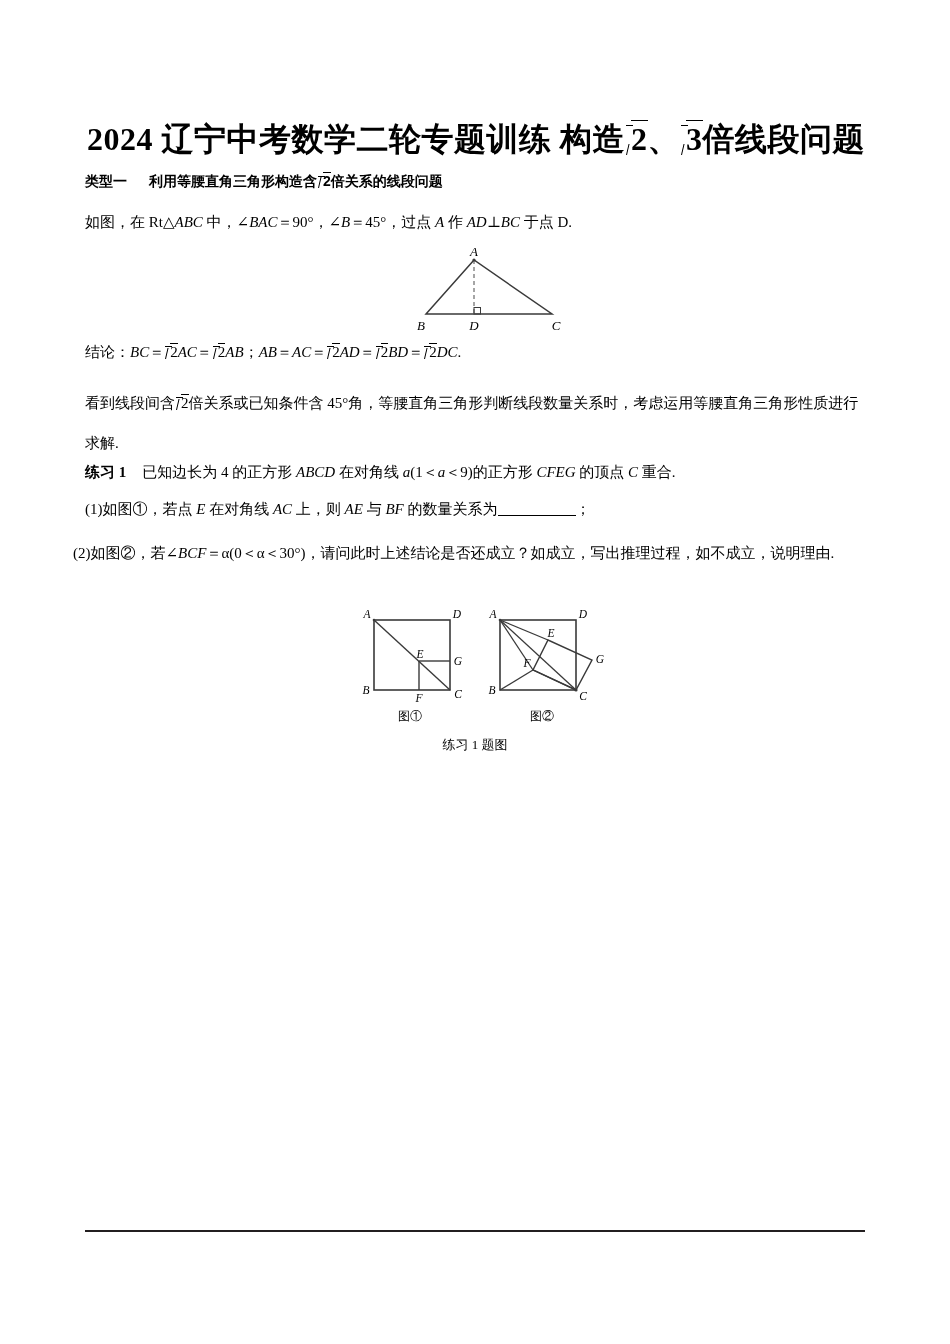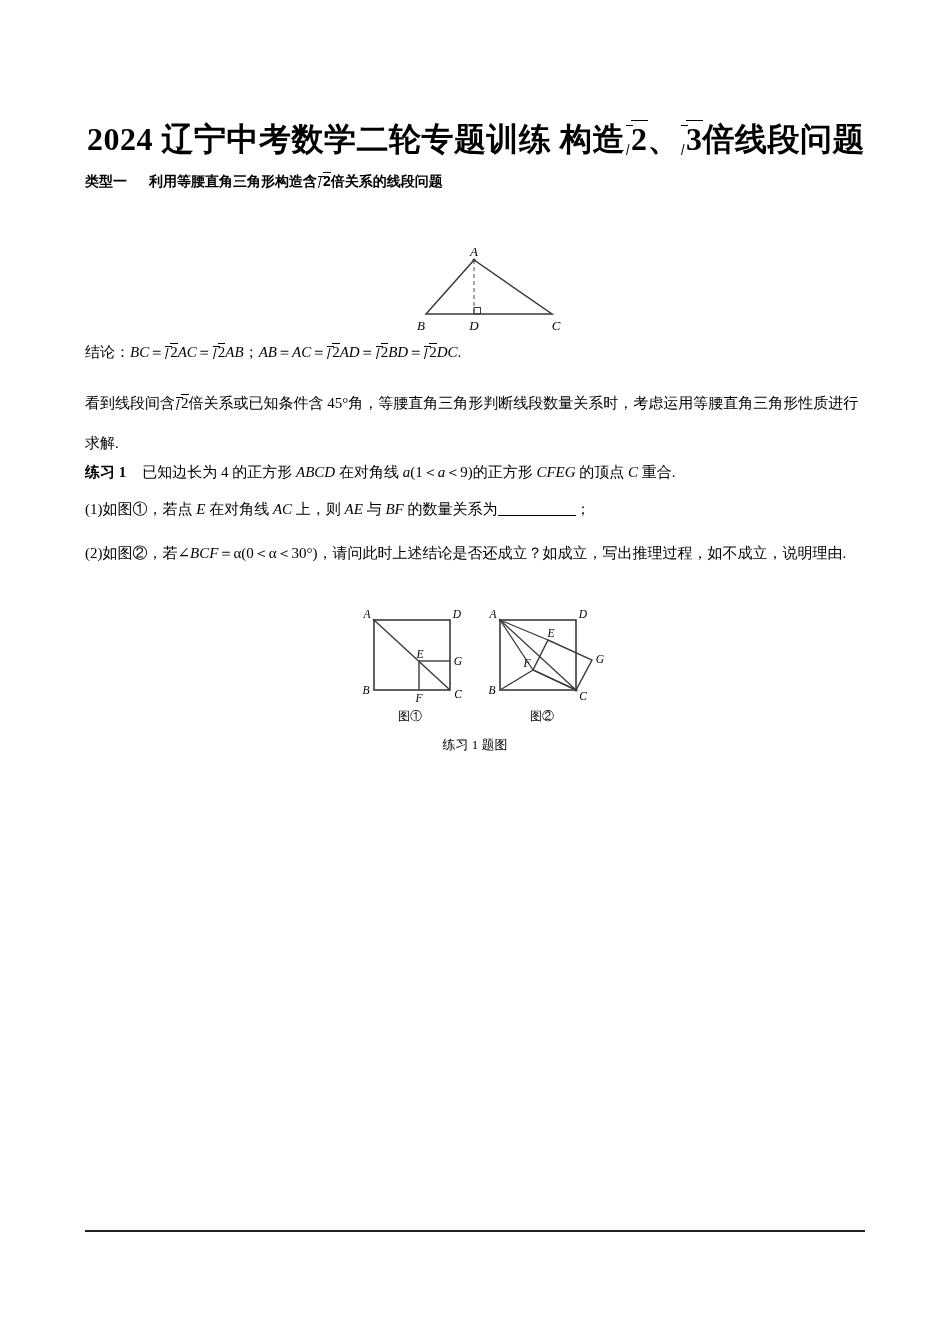--- a/index.html
+++ b/index.html
@@ -53,21 +53,21 @@
     font-size: 15px;
     line-height: 21px;
     white-space: nowrap;
   }
 
   .p-intro   { left: 85px; top: 212px; }
   .p-concl   { left: 85px; top: 341px; }
   .p-note    { left: 85px; top: 382px; width: 785px; line-height: 40px; white-space: normal; }
   .p-ex1     { left: 85px; top: 462px; }
   .p-q1      { left: 85px; top: 499px; }
-  .p-q2      { left: 85px; top: 536px; width: 790px; line-height: 34px; white-space: normal; }
+  .p-q2      { left: 73px; top: 536px; width: 790px; line-height: 34px; white-space: normal; }
 
   .bold-label { font-family: Liberation Serif, serif; font-weight: bold; font-size: 15px;}
   .it { font-style: italic; font-family: "Liberation Serif", serif; }
   .up { font-style: normal; font-family: "Liberation Serif", serif; }
   .rad {
     display: inline-block;
     position: relative;
     padding-top: 1px;
   }
   .rad .tick {
@@ -141,20 +141,23 @@
 <div class="page">
 
   <div class="doc-title">
     <span>2024 辽宁中考数学二轮专题训练 构造</span><span class="rad"><span class="tick"></span><span class="body"><span class="up">2</span></span></span><span>、</span><span class="rad"><span class="tick"></span><span class="body"><span class="up">3</span></span></span><span>倍线段问题</span>
   </div>
 
   <div class="type-heading">
     <span>类型一</span><span class="gap"></span><span>利用等腰直角三角形构造含</span><span class="rad"><span class="tick"></span><span class="body"><span>2</span></span></span><span>倍关系的线段问题</span>
   </div>
 
+  <div class="para p-intro">
+    <span>如图，在 Rt△</span><span class="it">ABC</span><span> 中，∠</span><span class="it">BAC</span><span>＝90°，∠</span><span class="it">B</span><span>＝45°，过点 </span><span class="it">A</span><span> 作 </span><span class="it">AD</span><span>⊥</span><span class="it">BC</span><span> 于点 D.</span>
+  </div>
 
   <div class="fig-tri">
     <svg width="175" height="88" viewBox="0 0 175 88">
 
       <polygon points="70,12 22,66 148,66" fill="none" stroke="#3a3a3a" stroke-width="1.5"></polygon>
 
       <line x1="70" y1="12" x2="70" y2="66" stroke="#6a6a6a" stroke-width="1.2" stroke-dasharray="4,3"></line>
 
       <rect x="70" y="59.5" width="6.5" height="6.5" fill="none" stroke="#3a3a3a" stroke-width="1"></rect>
 

